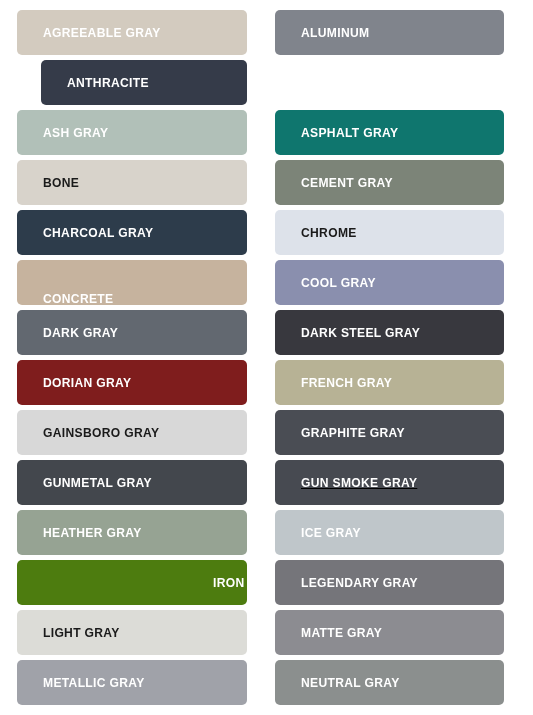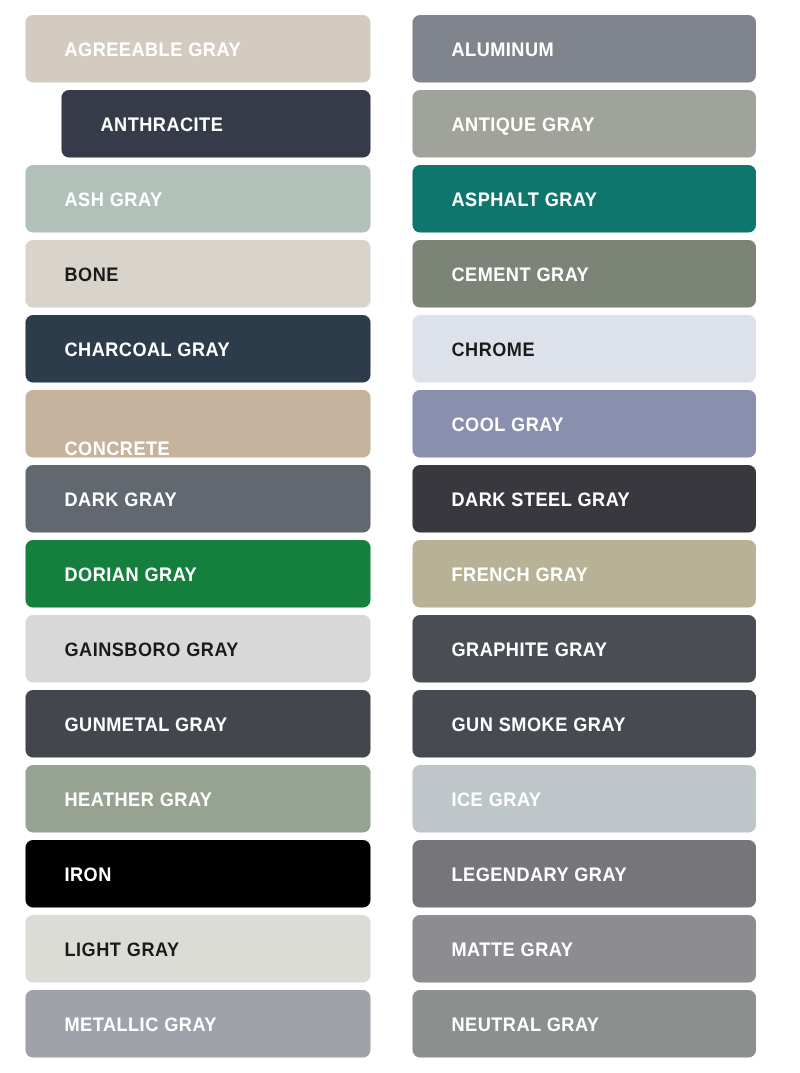--- a/index.html
+++ b/index.html
@@ -57,23 +57,20 @@
 <div id="palette-grid">
     <div class="swatch light-text" style="background: rgb(211, 203, 191); grid-area: 1 / 1;">
       <span class="swatch-label">AGREEABLE GRAY</span>
     </div>
     <div class="swatch light-text" style="background: rgb(128, 132, 140); grid-area: 1 / 2;">
       <span class="swatch-label">ALUMINUM</span>
     </div>
     <div class="swatch light-text" style="background: rgb(53, 59, 73); grid-area: 2 / 1; margin-left: 24px;">
       <span class="swatch-label">ANTHRACITE</span>
     </div>
-    <div class="swatch light-text" style="background: rgb(160, 163, 153); grid-area: 2 / 2;">
-      <span class="swatch-label">ANTIQUE GRAY</span>
-    </div>
     <div class="swatch light-text" style="background: rgb(177, 192, 184); grid-area: 3 / 1;">
       <span class="swatch-label">ASH GRAY</span>
     </div>
     <div class="swatch light-text" style="background: #0f766e; grid-area: 3 / 2;">
       <span class="swatch-label">ASPHALT GRAY</span>
     </div>
     <div class="swatch dark-text" style="background: rgb(216, 211, 203); grid-area: 4 / 1;">
       <span class="swatch-label">BONE</span>
     </div>
     <div class="swatch light-text" style="background: rgb(124, 132, 120); grid-area: 4 / 2;">
@@ -90,45 +87,45 @@
     </div>
     <div class="swatch light-text" style="background: rgb(138, 143, 174); grid-area: 6 / 2;">
       <span class="swatch-label">COOL GRAY</span>
     </div>
     <div class="swatch light-text" style="background: rgb(98, 104, 112); grid-area: 7 / 1;">
       <span class="swatch-label">DARK GRAY</span>
     </div>
     <div class="swatch light-text" style="background: rgb(56, 56, 62); grid-area: 7 / 2;">
       <span class="swatch-label">DARK STEEL GRAY</span>
     </div>
-    <div class="swatch light-text" style="background: #15803d; grid-area: 8 / 1;">
+    <div class="swatch light-text" style="background: #7f1d1d; grid-area: 8 / 1;">
       <span class="swatch-label">DORIAN GRAY</span>
     </div>
     <div class="swatch light-text" style="background: rgb(183, 178, 149); grid-area: 8 / 2;">
       <span class="swatch-label">FRENCH GRAY</span>
     </div>
     <div class="swatch dark-text" style="background: rgb(216, 216, 216); grid-area: 9 / 1; text-align: right;">
       <span class="swatch-label">GAINSBORO GRAY</span>
     </div>
     <div class="swatch light-text" style="background: rgb(74, 77, 84); grid-area: 9 / 2;">
       <span class="swatch-label">GRAPHITE GRAY</span>
     </div>
     <div class="swatch light-text" style="background: rgb(67, 71, 77); grid-area: 10 / 1;">
       <span class="swatch-label">GUNMETAL GRAY</span>
     </div>
-    <div class="swatch light-text" style="background: rgb(71, 74, 81); grid-area: 10 / 2;">
+    <div class="swatch light-text" style="background: rgb(71, 74, 81); grid-area: 10 / 2; text-decoration: underline;">
       <span class="swatch-label">GUN SMOKE GRAY</span>
     </div>
     <div class="swatch light-text" style="background: rgb(150, 163, 147); grid-area: 11 / 1;">
       <span class="swatch-label">HEATHER GRAY</span>
     </div>
     <div class="swatch light-text" style="background: rgb(191, 198, 202); grid-area: 11 / 2;">
       <span class="swatch-label">ICE GRAY</span>
     </div>
-    <div class="swatch light-text" style="background: #000000; grid-area: 12 / 1;">
+    <div class="swatch light-text" style="background: #4d7c0f; grid-area: 12 / 1; justify-content: flex-end;">
       <span class="swatch-label">IRON</span>
     </div>
     <div class="swatch light-text" style="background: rgb(117, 117, 122); grid-area: 12 / 2;">
       <span class="swatch-label">LEGENDARY GRAY</span>
     </div>
     <div class="swatch dark-text" style="background: rgb(220, 220, 215); grid-area: 13 / 1;">
       <span class="swatch-label">LIGHT GRAY</span>
     </div>
     <div class="swatch light-text" style="background: rgb(140, 140, 145); grid-area: 13 / 2;">
       <span class="swatch-label">MATTE GRAY</span>

